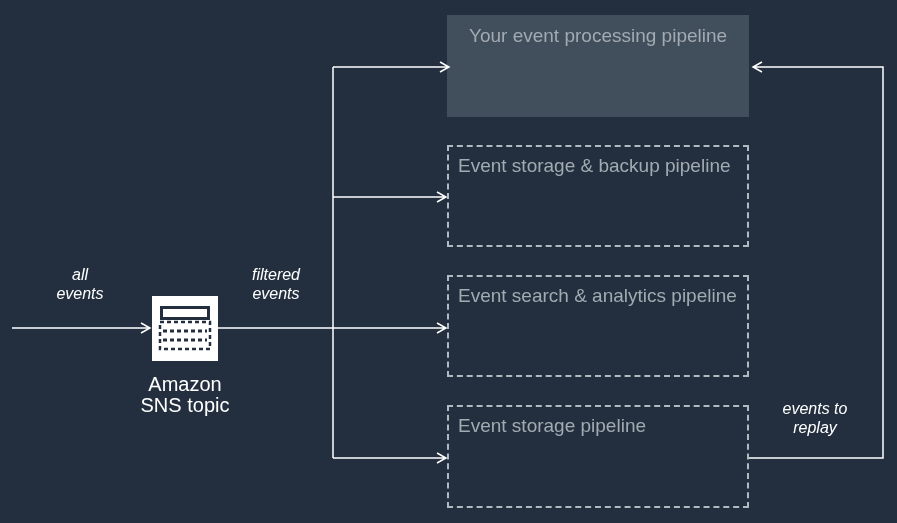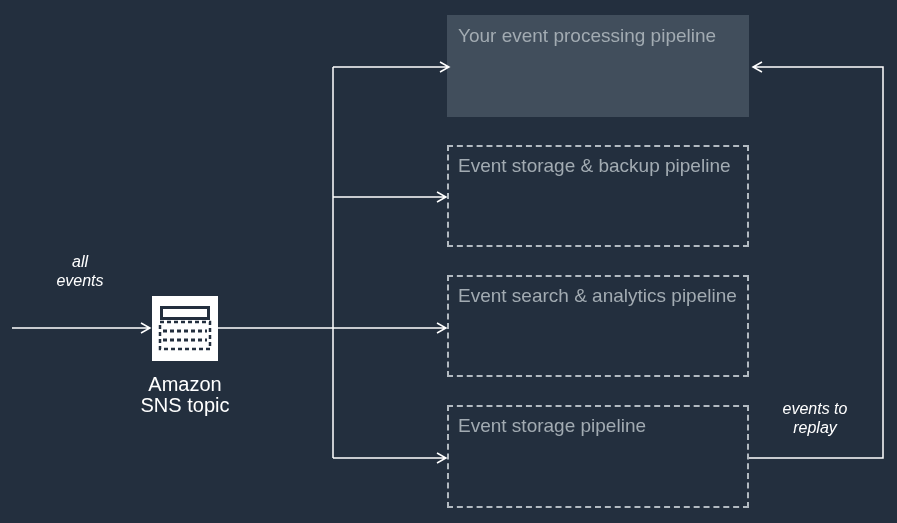--- a/index.html
+++ b/index.html
@@ -22,34 +22,34 @@
     overflow:hidden;
   }
   .arrow-layer{
     position:absolute;left:0;top:0;width:897px;height:523px;
     pointer-events:none;z-index:3;
   }
   .arrow{stroke:var(--line);stroke-width:1.5;fill:none;stroke-linejoin:miter;}
   .pipeline-box{
     position:absolute;left:447px;width:302px;height:102px;
     font-size:19px;line-height:23px;color:var(--box-text);
-    padding:9px 12px 0 11px;z-index:2;
+    padding:9px 12px 0 22px;z-index:2;
   }
   .pipeline-box.solid{background:var(--box-fill);}
   .pipeline-box.dashed{border:2px dashed var(--dash-border);background:transparent;padding:7px 10px 0 9px;}
   .box-1{top:15px;}
   .box-2{top:145px;}
   .box-3{top:275px;}
   .box-4{top:405px;height:103px;}
   .flow-label{
     position:absolute;color:var(--label-text);
     font-style:italic;font-size:16px;line-height:19px;
     text-align:center;z-index:2;
   }
-  .label-all{left:52px;top:252px;width:56px;}
+  .label-all{left:52px;top:265px;width:56px;}
   .label-filtered{left:240px;top:265px;width:72px;}
   .label-replay{left:770px;top:399px;width:90px;font-style:italic;}
   .sns-icon{position:absolute;left:152px;top:296px;z-index:4;line-height:0;}
   .sns-label{
     position:absolute;left:125px;top:374px;width:120px;
     color:var(--label-text);font-size:20px;line-height:21px;
     text-align:center;z-index:2;
   }
 </style>
 </head>
@@ -68,20 +68,21 @@
   <div class="pipeline-box dashed box-2">
     <span>Event storage &amp; backup pipeline</span>
   </div>
 
   <div class="pipeline-box dashed box-4">
     <span>Event storage pipeline</span>
   </div>
 
   <div class="flow-label label-all">all events</div>
 
+  <div class="flow-label label-filtered">filtered events</div>
 
   <div class="flow-label label-replay">events to replay</div>
 
   <div class="sns-icon">
     <svg width="66" height="65" viewBox="0 0 66 65" aria-hidden="true">
       <rect x="0" y="0" width="66" height="65" fill="var(--icon-bg)"></rect>
       <rect x="9.5" y="11.5" width="47" height="11" fill="none" stroke="var(--icon-glyph)" stroke-width="3"></rect>
       <rect x="8" y="26" width="50" height="27" fill="none" stroke="var(--icon-glyph)" stroke-width="2.5" stroke-dasharray="4 3"></rect>
       <line x1="11" y1="35" x2="55" y2="35" stroke="var(--icon-glyph)" stroke-width="3" stroke-dasharray="4 3"></line>
       <line x1="11" y1="44" x2="55" y2="44" stroke="var(--icon-glyph)" stroke-width="3" stroke-dasharray="4 3"></line>

